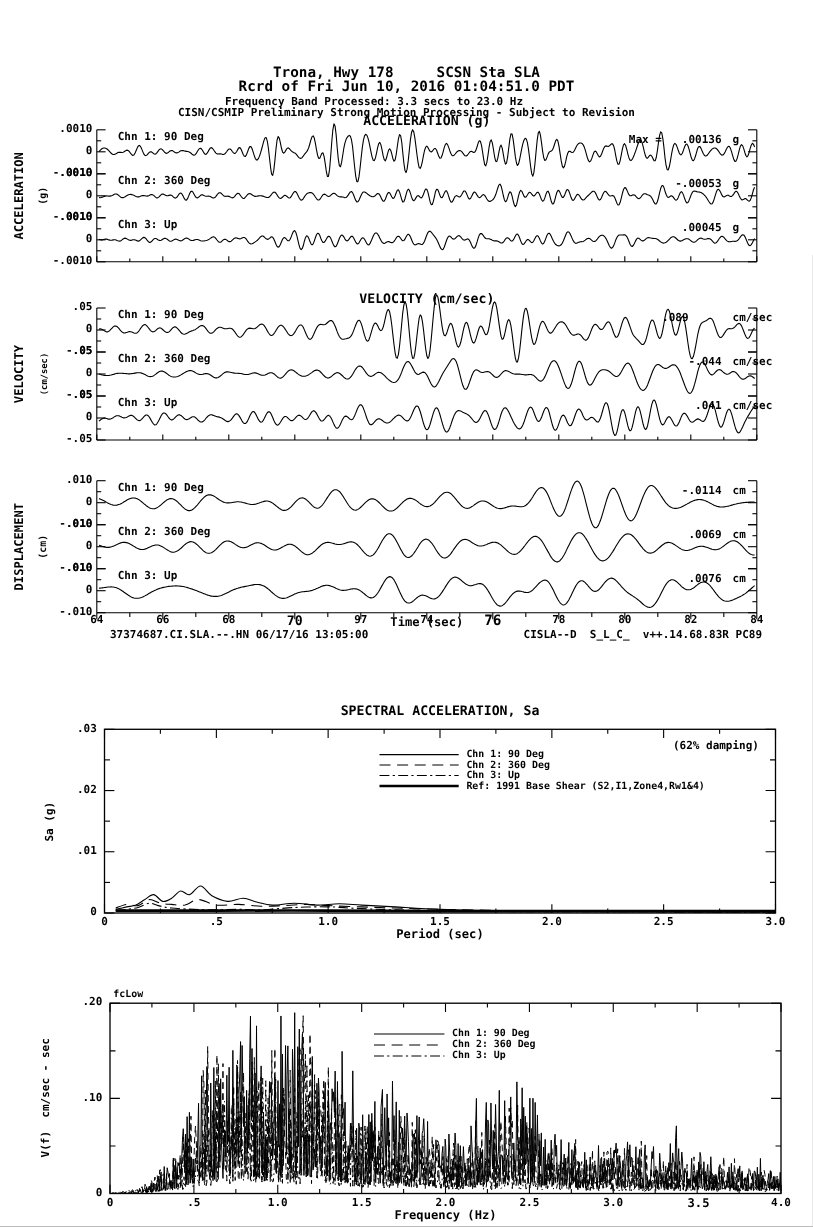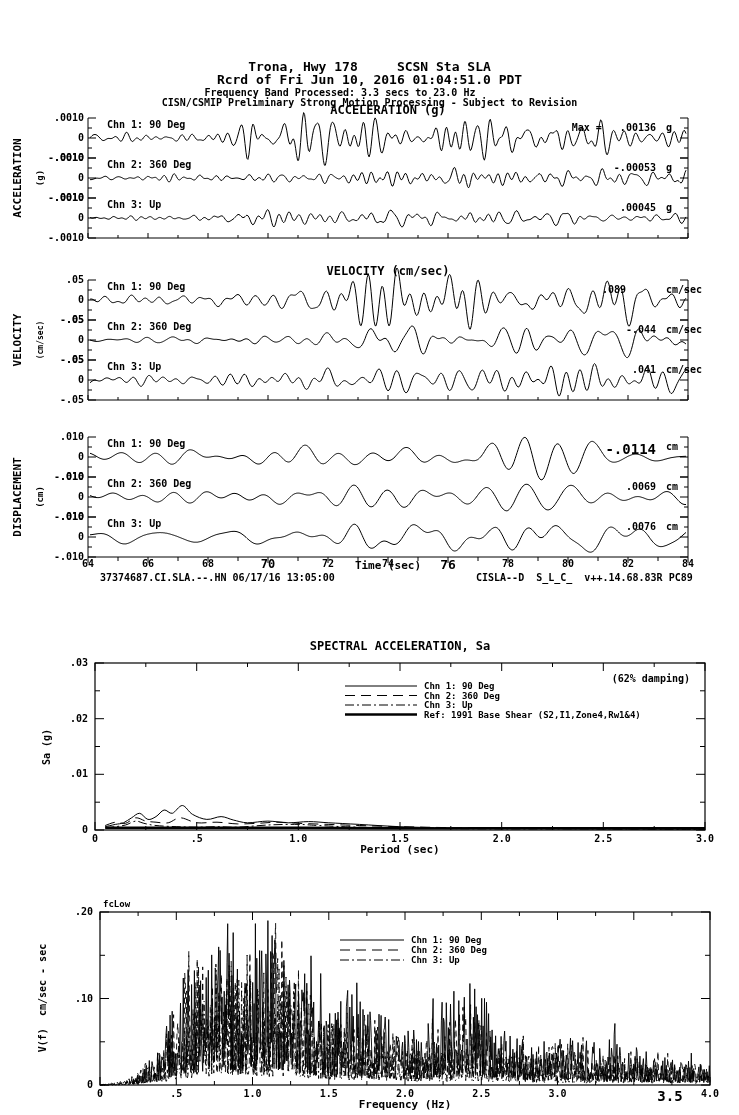--- a/index.html
+++ b/index.html
@@ -364,39 +364,39 @@
     <div class="t " style="left:107px;top:361px;font-size:10px">Chn 3: Up</div>
     <div class="t r" style="left:40px;top:354px;width:44px;font-size:10px">.05</div>
     <div class="t r" style="left:40px;top:374px;width:44px;font-size:10px">0</div>
     <div class="t r" style="left:40px;top:394px;width:44px;font-size:10px">-.05</div>
     <div class="t r" style="left:566px;top:364px;width:90px;font-size:10px">.041</div>
     <div class="t " style="left:666px;top:364px;font-size:10px">cm/sec</div>
     <div class="t " style="left:107px;top:438px;font-size:10px">Chn 1: 90 Deg</div>
     <div class="t r" style="left:40px;top:431px;width:44px;font-size:10px">.010</div>
     <div class="t r" style="left:40px;top:451px;width:44px;font-size:10px">0</div>
     <div class="t r" style="left:40px;top:471px;width:44px;font-size:10px">-.010</div>
-    <div class="t r" style="left:566px;top:441px;width:90px;font-size:14px">-.0114</div>
+    <div class="t r" style="left:566px;top:441px;width:90px;font-size:10px">-.0114</div>
     <div class="t " style="left:666px;top:441px;font-size:10px">cm</div>
     <div class="t " style="left:107px;top:478px;font-size:10px">Chn 2: 360 Deg</div>
     <div class="t r" style="left:40px;top:471px;width:44px;font-size:10px">.010</div>
     <div class="t r" style="left:40px;top:491px;width:44px;font-size:10px">0</div>
     <div class="t r" style="left:40px;top:511px;width:44px;font-size:10px">-.010</div>
     <div class="t r" style="left:566px;top:481px;width:90px;font-size:10px">.0069</div>
     <div class="t " style="left:666px;top:481px;font-size:10px">cm</div>
     <div class="t " style="left:107px;top:518px;font-size:10px">Chn 3: Up</div>
     <div class="t r" style="left:40px;top:511px;width:44px;font-size:10px">.010</div>
     <div class="t r" style="left:40px;top:531px;width:44px;font-size:10px">0</div>
     <div class="t r" style="left:40px;top:551px;width:44px;font-size:10px">-.010</div>
     <div class="t r" style="left:566px;top:521px;width:90px;font-size:10px">.0076</div>
     <div class="t " style="left:666px;top:521px;font-size:10px">cm</div>
     <div class="t c" style="left:73px;top:558px;width:30px;font-size:10px">64</div>
     <div class="t c" style="left:133px;top:558px;width:30px;font-size:10px">66</div>
     <div class="t c" style="left:193px;top:558px;width:30px;font-size:10px">68</div>
     <div class="t c" style="left:253px;top:558px;width:30px;font-size:12px">70</div>
-    <div class="t c" style="left:313px;top:558px;width:30px;font-size:10px">72</div>
+    <div class="t c" style="left:313px;top:558px;width:30px;font-size:10px">97</div>
     <div class="t c" style="left:373px;top:558px;width:30px;font-size:10px">74</div>
     <div class="t c" style="left:433px;top:558px;width:30px;font-size:13px">76</div>
     <div class="t c" style="left:493px;top:558px;width:30px;font-size:10px">78</div>
     <div class="t c" style="left:553px;top:558px;width:30px;font-size:10px">80</div>
     <div class="t c" style="left:613px;top:558px;width:30px;font-size:10px">82</div>
     <div class="t c" style="left:673px;top:558px;width:30px;font-size:10px">84</div>
     <div class="t r" style="left:44px;top:824px;width:44px;font-size:10px">0</div>
     <div class="t r" style="left:44px;top:768.3333333333334px;width:44px;font-size:10px">.01</div>
     <div class="t r" style="left:44px;top:712.6666666666666px;width:44px;font-size:10px">.02</div>
     <div class="t r" style="left:44px;top:657px;width:44px;font-size:10px">.03</div>
@@ -414,18 +414,18 @@
     <div class="t r" style="left:49px;top:1079px;width:44px;font-size:10px">0</div>
     <div class="t r" style="left:49px;top:992.5px;width:44px;font-size:10px">.10</div>
     <div class="t r" style="left:49px;top:906px;width:44px;font-size:10px">.20</div>
     <div class="t c" style="left:80px;top:1088px;width:40px;font-size:10px">0</div>
     <div class="t c" style="left:156.25px;top:1088px;width:40px;font-size:10px">.5</div>
     <div class="t c" style="left:232.5px;top:1088px;width:40px;font-size:10px">1.0</div>
     <div class="t c" style="left:308.75px;top:1088px;width:40px;font-size:10px">1.5</div>
     <div class="t c" style="left:385px;top:1088px;width:40px;font-size:10px">2.0</div>
     <div class="t c" style="left:461.25px;top:1088px;width:40px;font-size:10px">2.5</div>
     <div class="t c" style="left:537.5px;top:1088px;width:40px;font-size:10px">3.0</div>
-    <div class="t c" style="left:650px;top:1088px;width:40px;font-size:14px">3.5</div>
+    <div class="t c" style="left:615px;top:1088px;width:40px;font-size:11px">3.5</div>
     <div class="t c" style="left:690px;top:1088px;width:40px;font-size:10px">4.0</div>
     <div class="t " style="left:411px;top:935px;font-size:9px">Chn 1: 90 Deg</div>
     <div class="t " style="left:411px;top:945px;font-size:9px">Chn 2: 360 Deg</div>
     <div class="t " style="left:411px;top:955px;font-size:9px">Chn 3: Up</div>
   </div>
 
 </body></html>

